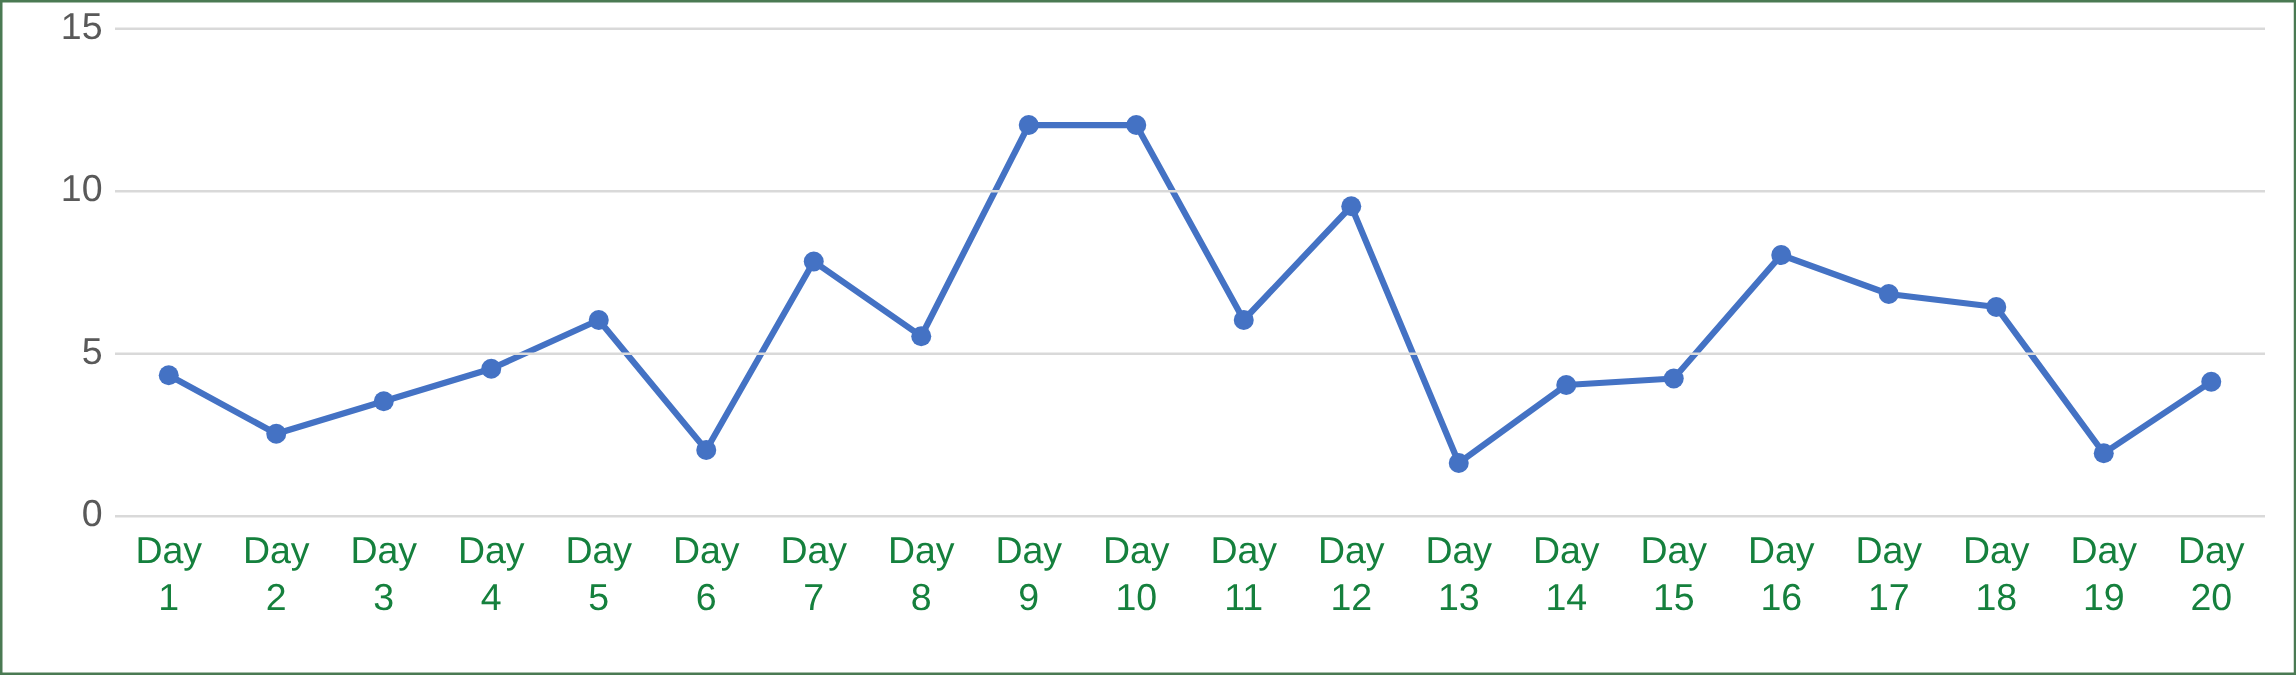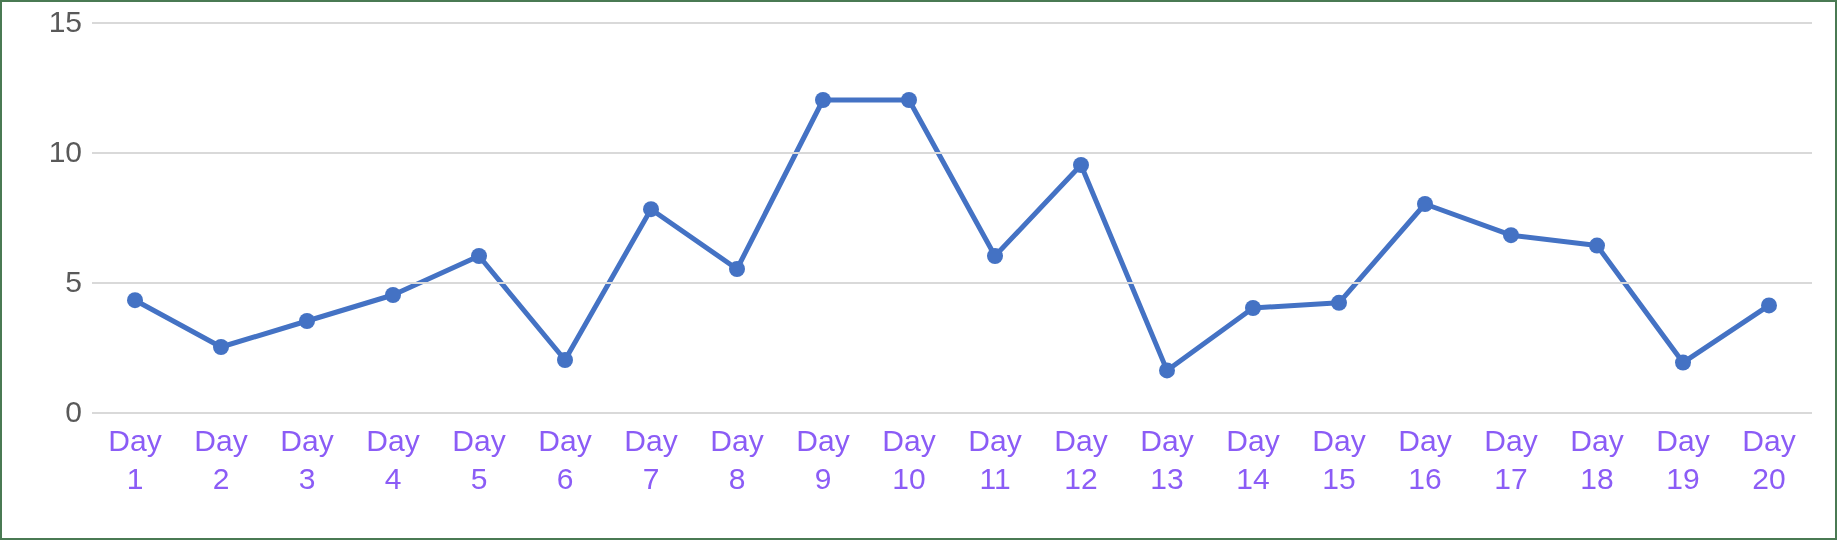--- a/index.html
+++ b/index.html
@@ -44,21 +44,21 @@
     left: 90px;
     top: 420px;
     width: 1720px;
     height: 100px;
     display: flex;
   }
   .x-label {
     flex: 1 1 0;
     text-align: center;
     font-size: 30px;
-    color: #8b5cf6;
+    color: #15803d;
     line-height: 1.25;
     white-space: pre-line;
   }
   svg.series {
     position: absolute;
     left: 0;
     top: 0;
     width: 100%;
     height: 100%;
     overflow: visible;

